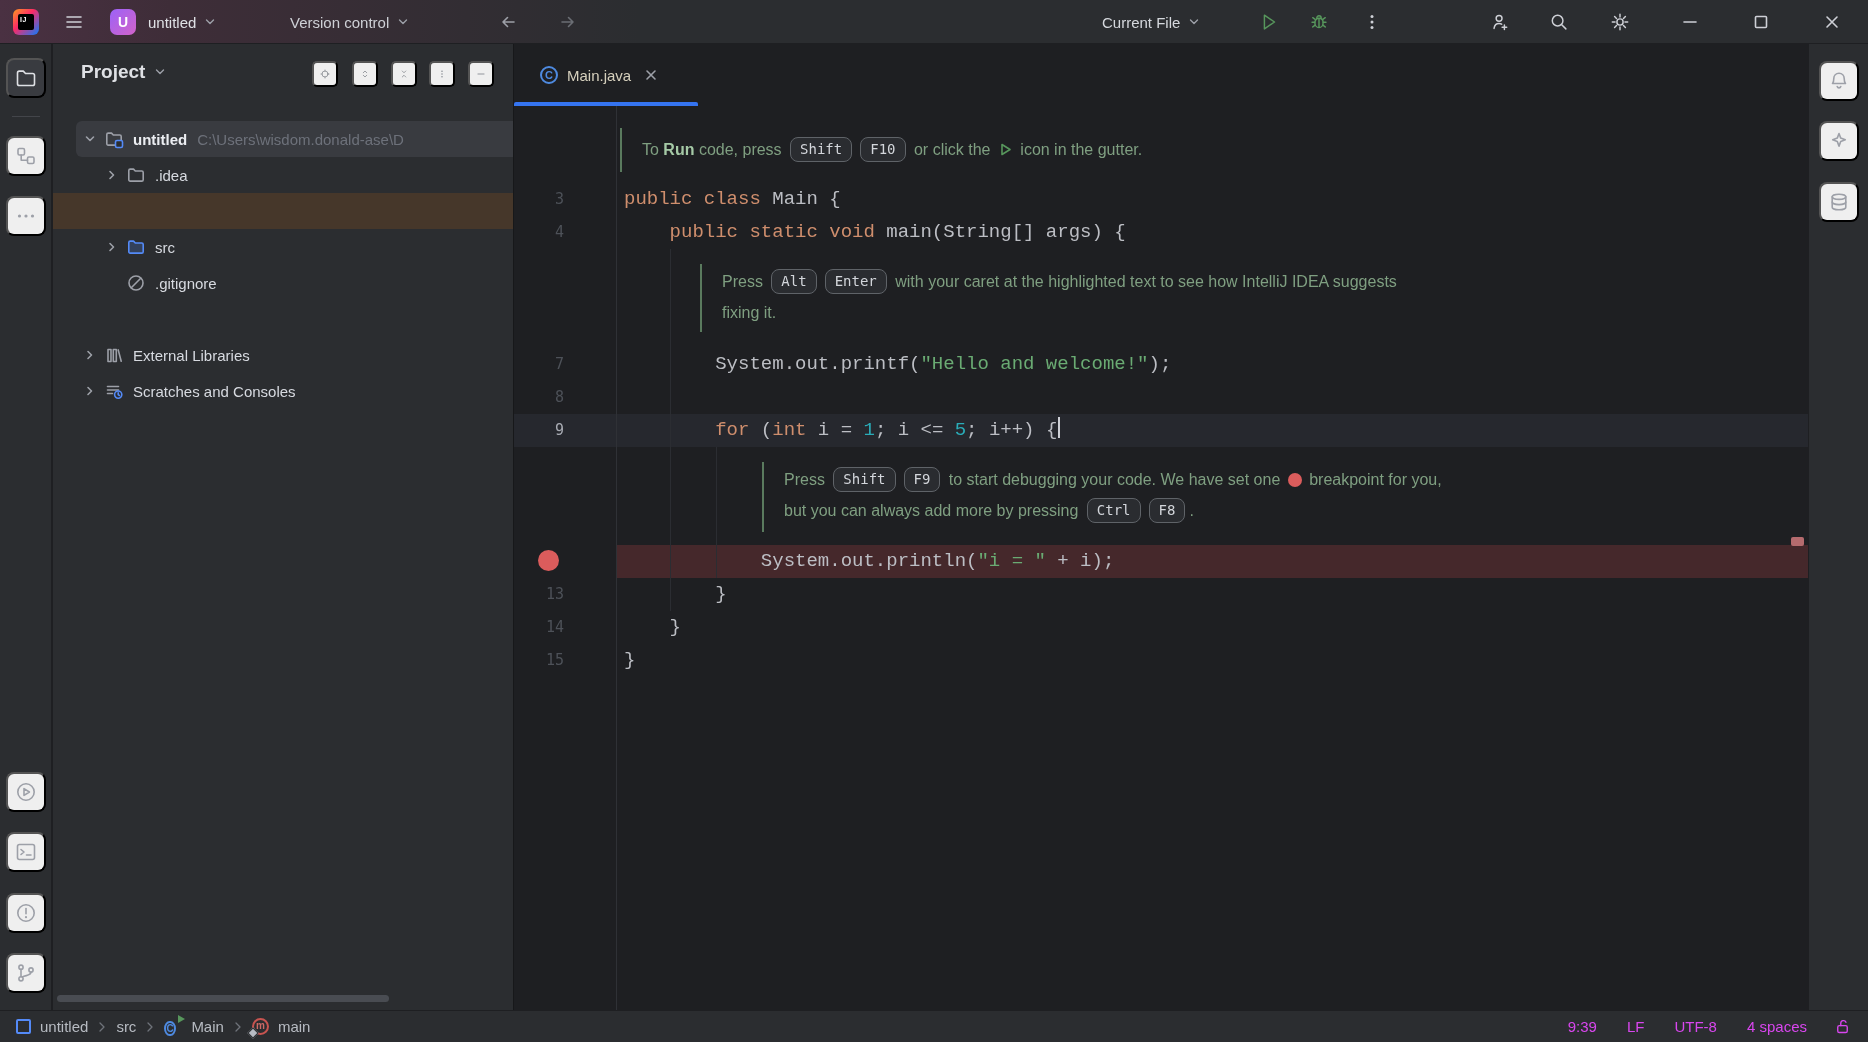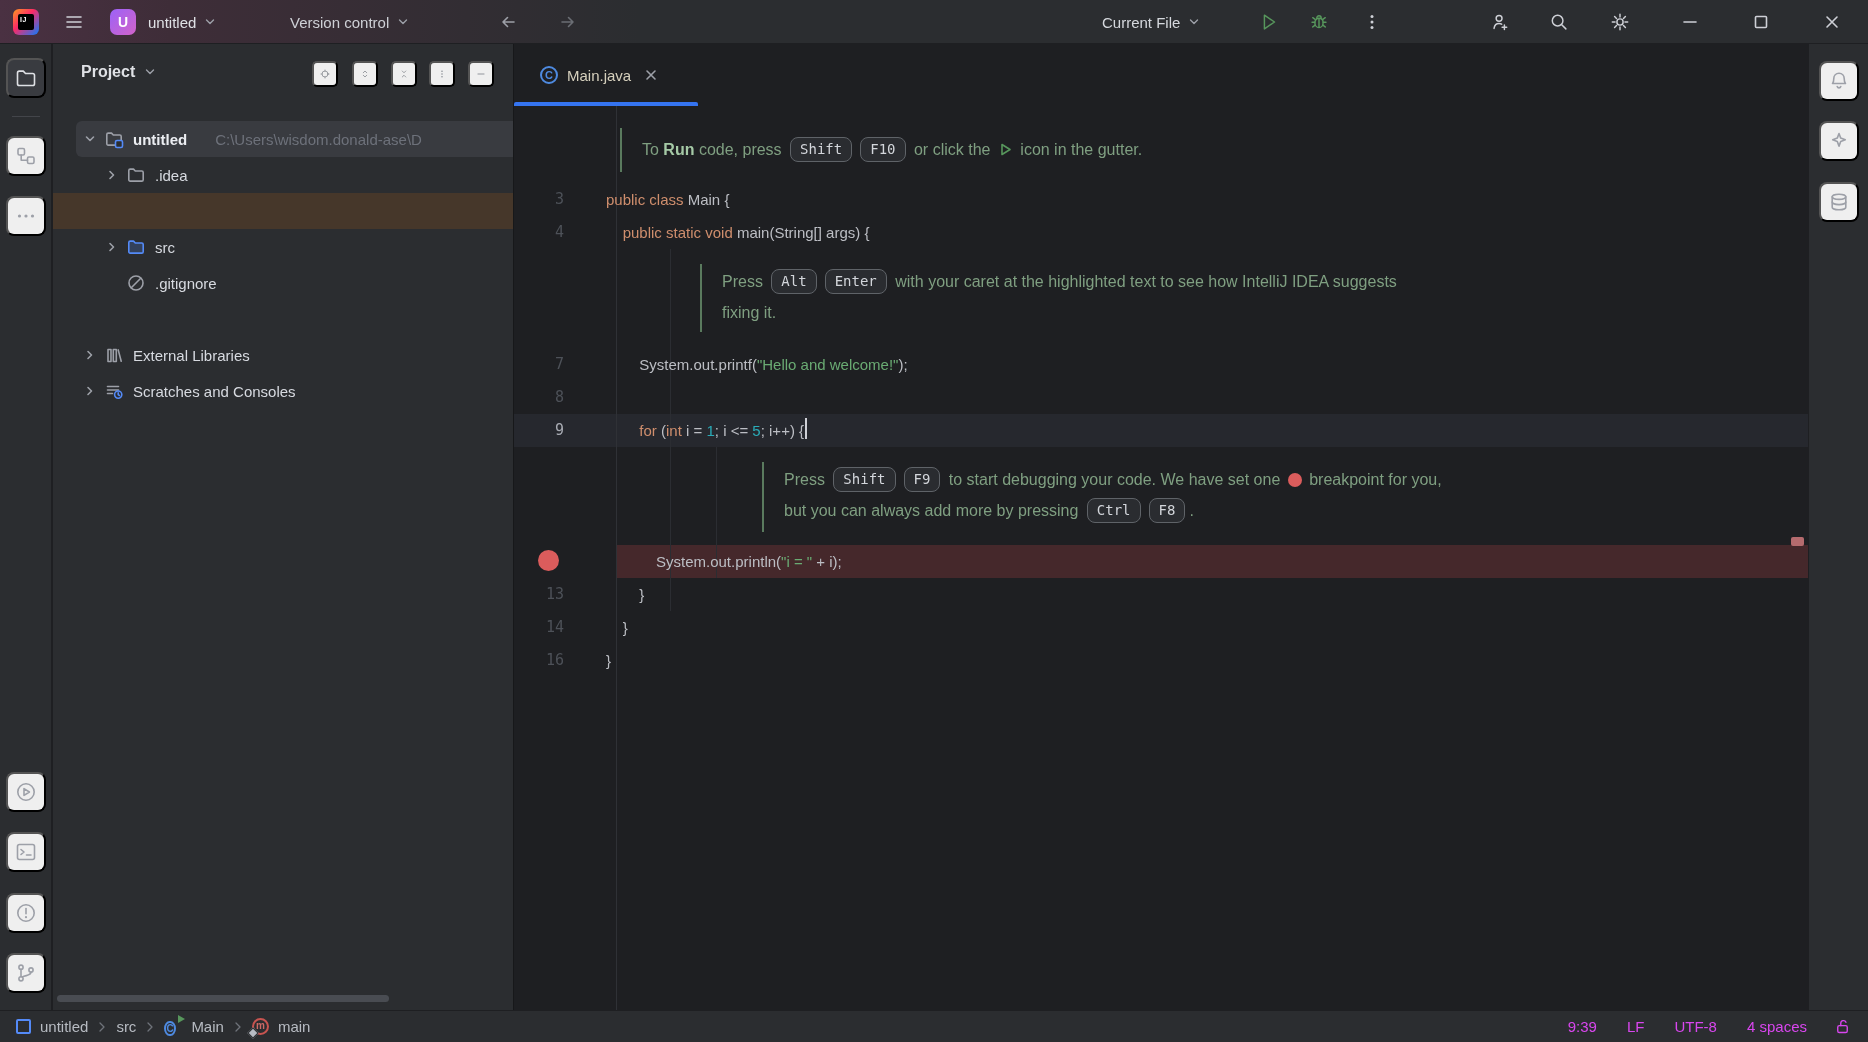--- a/index.html
+++ b/index.html
@@ -33,27 +33,27 @@
   .sbtn.active{background:#393b40;color:#dfe1e5}
   .ssep{position:absolute;left:12px;top:72px;width:28px;height:1px;background:#43454a}
 
   
   .stripe-r{position:absolute;right:0;top:44px;width:60px;bottom:32px;background:#2b2d30;border-left:1px solid #1e1f22;box-sizing:border-box}
   .stripe-r .sbtn{left:10px}
 
   
   .panel{position:absolute;left:53px;top:44px;width:461px;bottom:32px;background:#2b2d30;border-right:1px solid #17181a;box-sizing:border-box;overflow:hidden}
   .panel-head{position:absolute;left:0;top:0;width:100%;height:56px;display:flex;align-items:center;padding-left:28px;box-sizing:border-box;gap:8px}
-  .panel-title{font-size:16px;font-weight:600;color:#dfe1e5}
+  .panel-title{font-size:19px;font-weight:600;color:#dfe1e5}
   .phbtn{position:absolute;top:17px;width:26px;height:26px;display:flex;align-items:center;justify-content:center;color:#868a91;border-radius:5px}
   .trow{position:absolute;left:0;width:100%;height:36px;display:flex;align-items:center;font-size:15px;color:#d7dae0;overflow:hidden;z-index:2}
   .trow .chevbox{width:18px;display:flex;justify-content:center;color:#9da0a8;flex:none}
   .trow .ticon{margin-left:5px;flex:none;color:#9da0a8}
   .trow .tlabel{margin-left:9px;white-space:nowrap}
-  .trow .tpath{margin-left:28px;color:#6d717a;white-space:nowrap;overflow:hidden;flex:1}
+  .trow .tpath{margin-left:10px;color:#6d717a;white-space:nowrap;overflow:hidden;flex:1}
   .d0{padding-left:28px}.d1{padding-left:50px}
   .rowbg{position:absolute;height:36px;z-index:1}
   .sel-gray{left:23px;top:77px;width:438px;background:#393b40;border-radius:6px 0 0 6px}
   .sel-brown{left:0;top:149px;width:100%;background:#46372a}
   .hscroll{position:absolute;left:4px;top:951px;width:332px;height:7px;background:#4d5057;border-radius:4px;opacity:.9;z-index:3}
 
   
   .editor{position:absolute;left:514px;top:44px;right:60px;bottom:32px;background:#1e1f22;overflow:hidden}
   .tabbar{position:absolute;left:0;top:0;width:100%;height:62px;background:#1e1f22}
   .tab{position:absolute;left:0;top:0;width:184px;height:62px;display:flex;align-items:center;padding-left:26px;box-sizing:border-box;gap:9px}
@@ -63,21 +63,21 @@
   .cls-ico{position:relative;width:18px;height:18px;border:2px solid #4e8ae0;border-radius:50%;box-sizing:border-box;
            color:#4e8ae0;font-size:11px;font-weight:700;line-height:14px;text-align:center;flex:none}
 
   .ed{position:absolute;left:0;top:62px;right:0;bottom:0}
   .curline{position:absolute;left:0;right:0;top:308px;height:33px;background:#26282e}
   .bpline{position:absolute;left:102px;right:0;top:439px;height:33px;background:#45282b}
   .gutter-sep{position:absolute;left:102px;top:0;bottom:0;width:1px;background:#2f3136}
   .iguide{position:absolute;width:1px;background:#2b2d32}
   .lnum{position:absolute;left:0;width:50px;text-align:right;font-family:"DejaVu Sans Mono",monospace;font-size:15px;line-height:33px;color:#4d5158}
   .lnum.act{color:#a8abb3}
-  .cl{position:absolute;left:92px;font-family:Liberation Sans, sans-serif;font-size:15px;line-height:33px;white-space:pre;color:#bcbec4}
+  .cl{position:absolute;left:110px;font-family:Liberation Mono, monospace;font-size:19px;line-height:33px;white-space:pre;color:#bcbec4}
   .kw{color:#cf8e6d}.str{color:#6aab73}.numlit{color:#2aacb8}
   .caret{display:inline-block;width:2px;height:21px;background:#ced0d6;vertical-align:-3px;margin-left:1px}
   .bpdot{position:absolute;left:24px;top:444px;width:21px;height:21px;border-radius:50%;background:#db5c5c}
   .emark{position:absolute;right:4px;top:431px;width:13px;height:9px;background:#b56b6e;border-radius:2px}
 
   .hint{position:absolute;border-left:2px solid #5a7a5e;padding-left:20px;font-size:16px;color:#7f9f81;line-height:31px}
   .hint b{color:#a5c9a6;font-weight:700}
   .key{display:inline-block;border:1px solid #5f6368;border-radius:8px;padding:0 9px;margin:0 4px;
        font-family:"DejaVu Sans Mono",monospace;font-size:14px;line-height:23px;color:#d3d6db;background:#2a2c30;transform:translateY(-1px)}
   .mini-bp{display:inline-block;width:14px;height:14px;border-radius:50%;background:#db5c5c;vertical-align:-2px;margin:0 3px}
@@ -421,21 +421,21 @@
       <div class="iguide" style="left:156px;top:143px;height:362px"></div>
       <div class="iguide" style="left:202px;top:341px;height:131px"></div>
 
       <div class="lnum" style="top:77px">3</div>
       <div class="lnum" style="top:110px">4</div>
       <div class="lnum" style="top:242px">7</div>
       <div class="lnum" style="top:275px">8</div>
       <div class="lnum act" style="top:308px">9</div>
       <div class="lnum" style="top:472px">13</div>
       <div class="lnum" style="top:505px">14</div>
-      <div class="lnum" style="top:538px">16</div>
+      <div class="lnum" style="top:538px">15</div>
 
       <span class="bpdot"></span>
 
       <div class="hint" style="left:106px;top:22px;height:44px;line-height:44px">
         <span>To </span><b>Run</b><span> code, press </span><span class="key">Shift</span><span class="key">F10</span><span> or click the </span><span class="mini-play"><svg width="15" height="15" viewBox="0 0 15 15" class="ic">
               <path d="M4 2.5l8 5-8 5z"></path>
             </svg></span><span> icon in the gutter.</span>
       </div>
 
       <div class="cl" style="top:77px"><span class="kw">public class </span><span>Main {</span></div>

